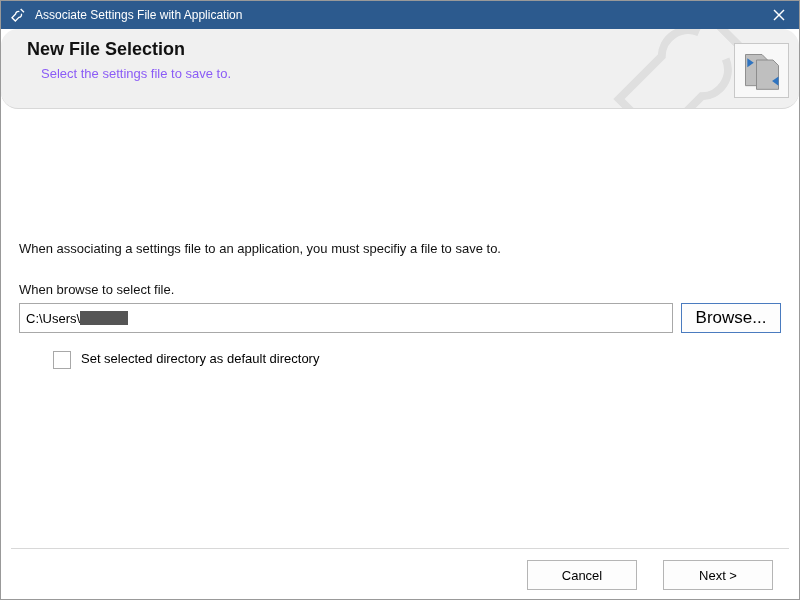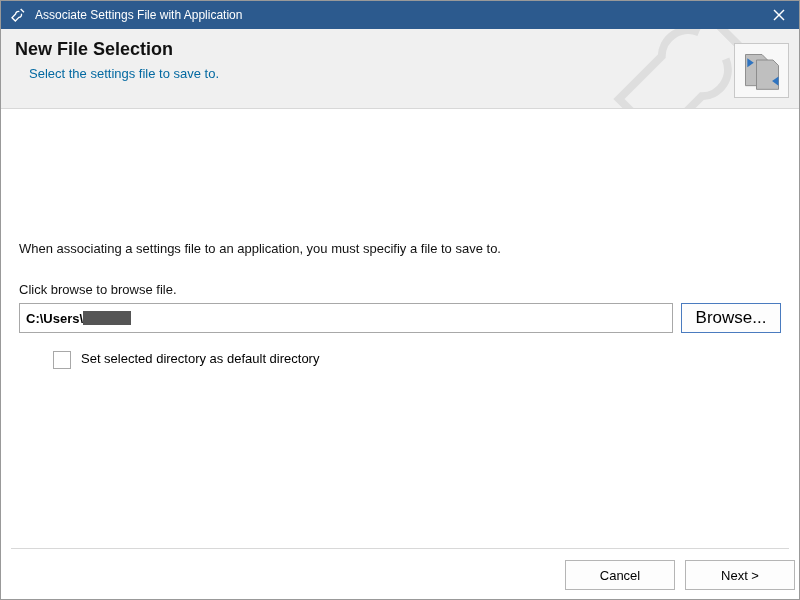--- a/index.html
+++ b/index.html
@@ -31,32 +31,33 @@
       display: flex; align-items: center; justify-content: center;
       cursor: pointer;
       font-size: 14px;
     }
 
     .banner {
       position: relative;
       height: 80px;
       background: #f0f0f0;
       border-bottom: 1px solid #d8d8d8;
-      padding: 10px 20px 10px 14px;
+      padding: 10px 20px 10px 26px;
       overflow: hidden;
+      border-radius: 17px;
     }
     .banner h1 {
       font-size: 18px;
       font-weight: 700;
       color: #111;
       margin-bottom: 6px;
     }
     .banner p {
       font-size: 13px;
-      color: #0369a1;
+      color: #8b5cf6;
       margin-left: 14px;
     }
     .banner-watermark {
       position: absolute;
       right: 40px;
       top: -30px;
       opacity: 0.07;
       pointer-events: none;
     }
     .banner-corner {
@@ -86,21 +87,20 @@
       flex: 1;
       border: 1px solid #a8a8a8;
       padding: 5px 6px;
       font-family: inherit;
       font-size: 13px;
       height: 30px;
       position: relative;
       background: #fff;
       display:flex; align-items:center;
       white-space: pre;
-      font-weight: bold;
     }
     .path-redact {
       display:inline-block;
       background:#555;
       width:48px; height:14px;
       vertical-align: middle;
     }
     .browse-btn {
       width: 100px;
       border: 1px solid #4a7bbf;
@@ -124,22 +124,22 @@
       position: absolute;
       left: 10px; right: 10px;
       bottom: 0;
       border-top: 1px solid #d8d8d8;
     }
     .footer {
       height: 52px;
       display: flex;
       align-items: center;
       justify-content: flex-end;
-      gap: 10px;
-      padding: 0 4px;
+      gap: 26px;
+      padding: 0 26px;
     }
     .footer button {
       width: 110px;
       height: 30px;
       border: 1px solid #b5b5b5;
       background: #fdfdfd;
       font-family: inherit;
       font-size: 13px;
       cursor: pointer;
     }
@@ -181,21 +181,21 @@
       <g fill="#2f74c0">
         <path d="M8 10l7 5-7 5z"></path>
         <path d="M42 40l-7-5 7-5z"></path>
       </g>
     </svg>
   </div>
 </div>
 
 <div class="content">
   <div class="intro-text">When associating a settings file to an application, you must specifiy a file to save to.</div>
-  <div class="browse-label">Click browse to browse file.</div>
+  <div class="browse-label">When browse to select file.</div>
   <div class="row">
     <div class="path-input"><span>C:\Users\</span><span class="path-redact"></span></div>
     <button class="browse-btn">Browse...</button>
   </div>
   <div class="checkbox-row">
     <div class="checkbox"></div>
     <span>Set selected directory as default directory</span>
   </div>
   <div class="footer-sep"></div>
 </div>

